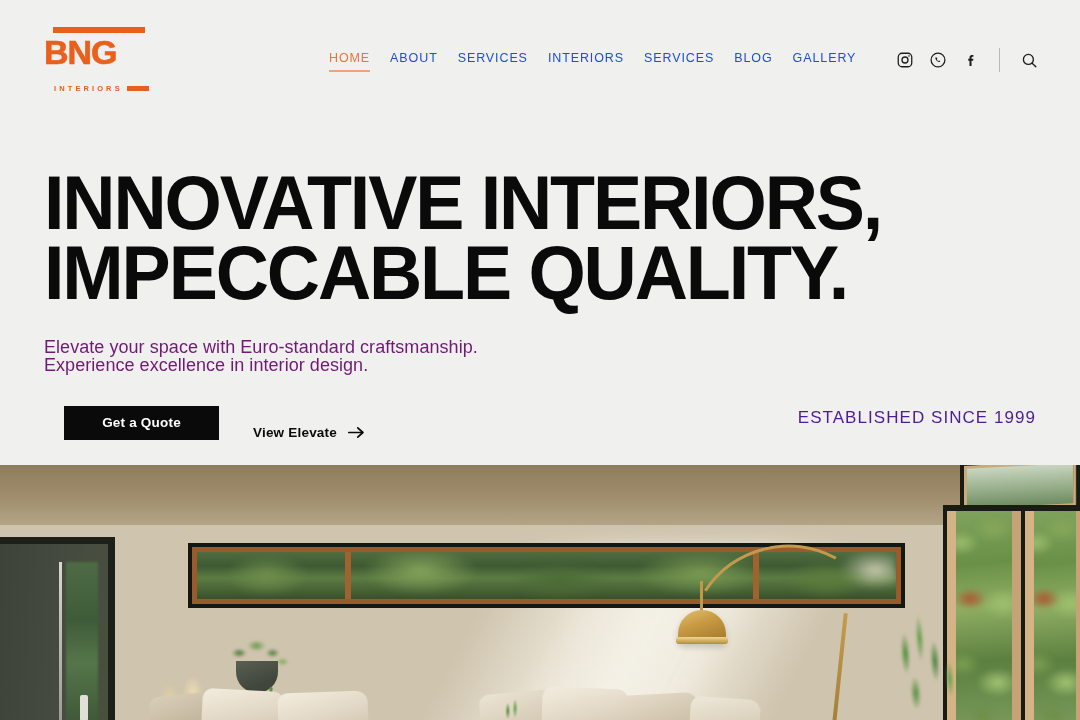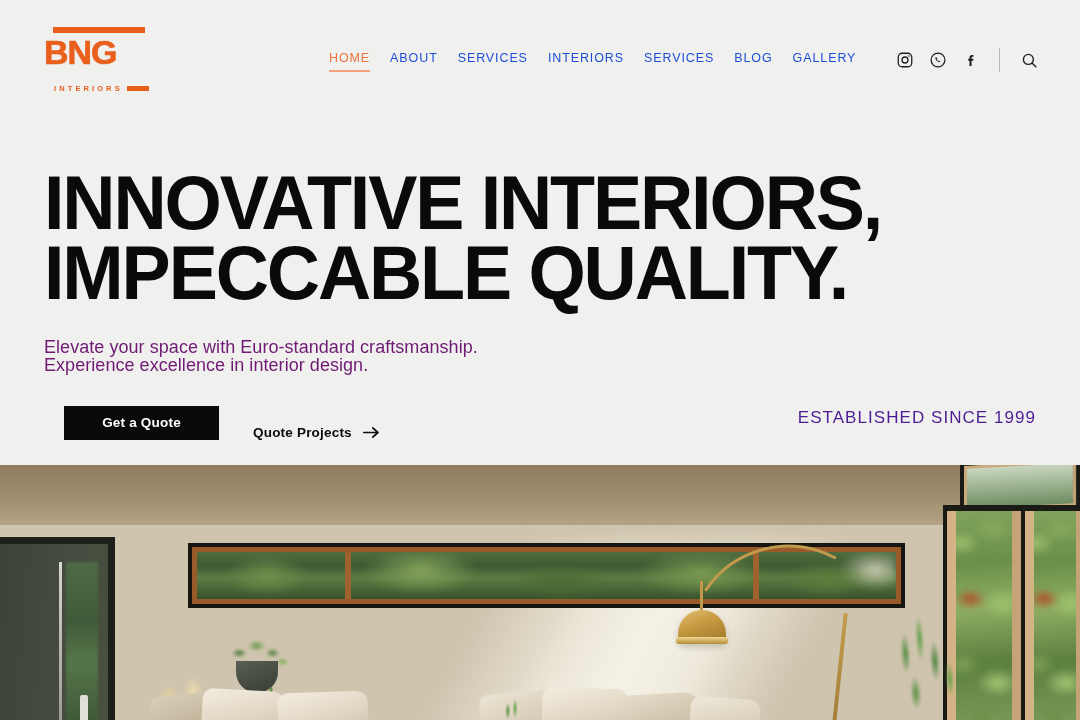--- a/index.html
+++ b/index.html
@@ -562,21 +562,21 @@
     </h1>
 
     <p class="hero-sub">
       <span>Elevate your space with Euro-standard craftsmanship.</span><br>
       <span>Experience excellence in interior design.</span>
     </p>
 
     <div class="hero-actions">
       <button class="btn-primary">Get a Quote</button>
       <a class="btn-link" href="#">
-        <span>Quote Projects</span>
+        <span>View Elevate</span>
         <span class="arrow-icon">
           <svg width="17" height="13" viewBox="0 0 20 14" fill="none" stroke="currentColor" stroke-width="2" stroke-linecap="round" stroke-linejoin="round">
             <line x1="1" y1="7" x2="17" y2="7"></line>
             <polyline points="11.5,1.5 17.5,7 11.5,12.5"></polyline>
           </svg>
         </span>
       </a>
     </div>
 
     <div class="established">ESTABLISHED SINCE 1999</div>

